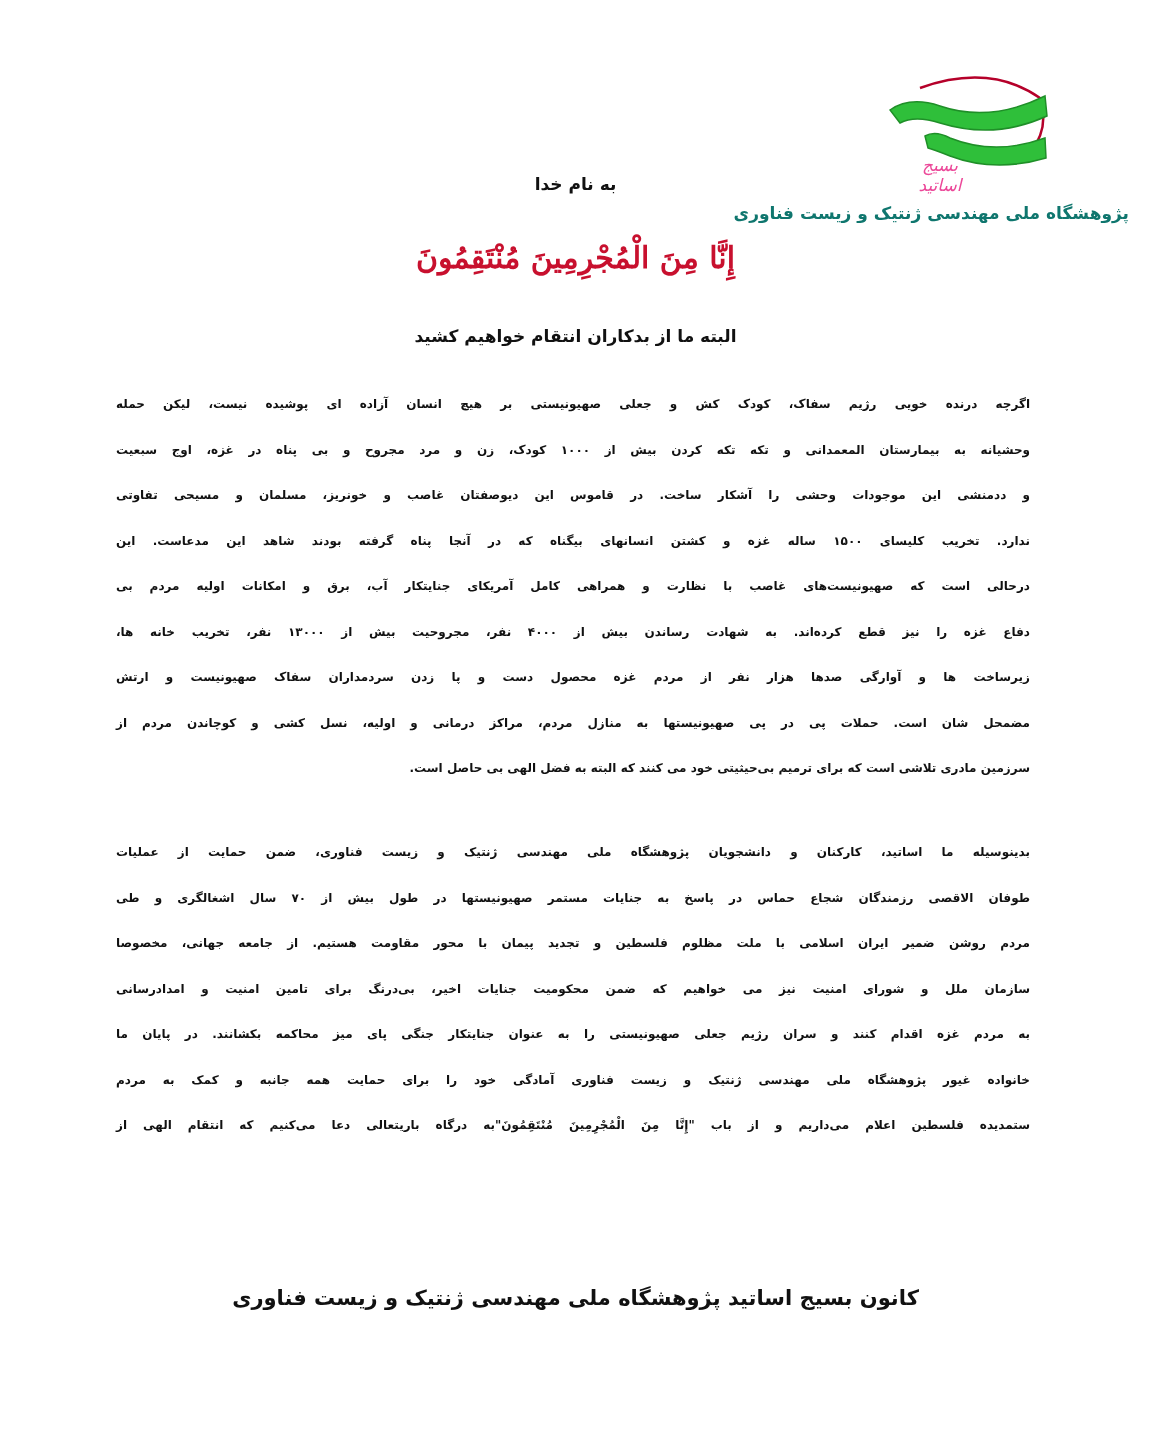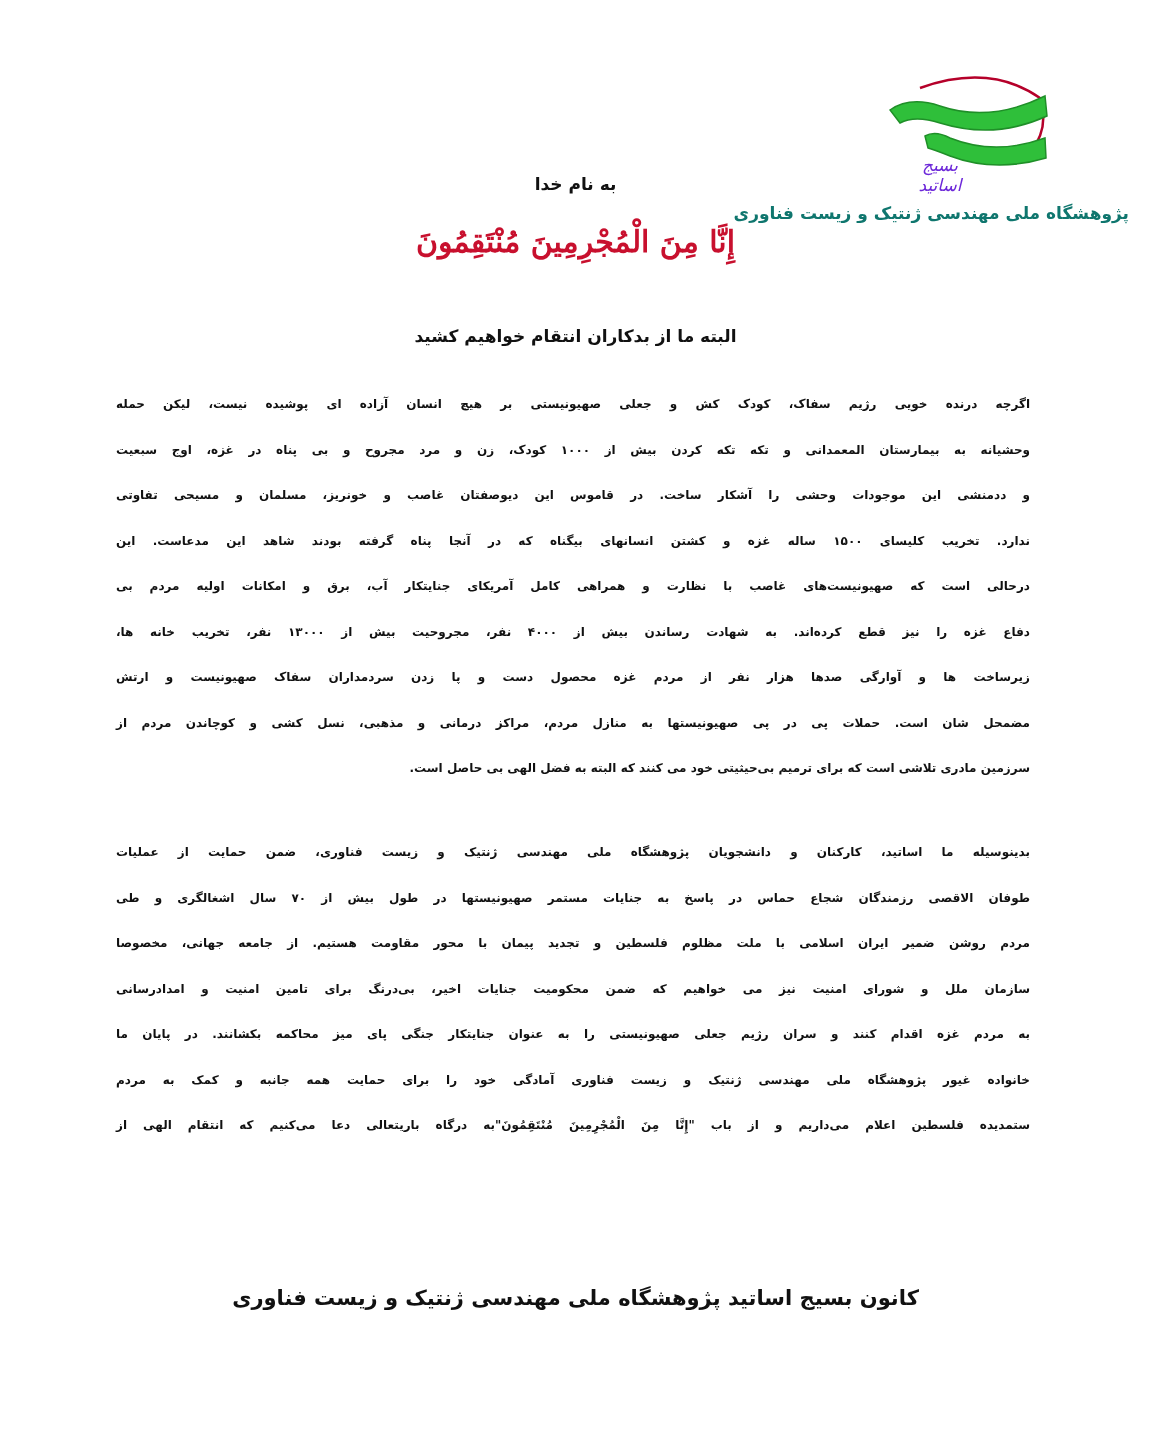--- a/index.html
+++ b/index.html
@@ -3,33 +3,33 @@
 <meta charset="utf-8">
 <style>
   html, body { margin: 0; padding: 0; background: #ffffff; }
   body {
     width: 1151px; height: 1450px; position: relative; overflow: hidden;
     font-family: "DejaVu Sans", sans-serif; color: #111111;
   }
   .logo { position: absolute; left: 880px; top: 68px; width: 180px; height: 130px; }
   .logo-caption {
     position: absolute; left: 905px; top: 155px; width: 70px; text-align: center;
-    font-family: "DejaVu Serif", serif; font-style: italic; font-size: 17px; color: #6d28d9;
+    font-family: "DejaVu Serif", serif; font-style: italic; font-size: 17px; color: #ec4899;
     direction: rtl;
   }
   .institute {
     position: absolute; right: 22px; top: 203px; direction: rtl;
     font-weight: bold; font-size: 17px; color: #0f766e;
   }
   .bismillah {
     position: absolute; left: 0; width: 1151px; top: 174px; text-align: center;
     direction: rtl; font-weight: bold; font-size: 17px;
   }
   .verse {
-    position: absolute; left: 0; width: 1151px; top: 224px; text-align: center;
+    position: absolute; left: 0; width: 1151px; top: 240px; text-align: center;
     direction: rtl; font-family: "DejaVu Serif", serif; font-weight: bold; font-size: 30px;
     color: #c8102e;
   }
   .subtitle {
     position: absolute; left: 0; width: 1151px; top: 326px; text-align: center;
     direction: rtl; font-weight: bold; font-size: 17px;
   }
   .para {
     position: absolute; left: 116px; width: 914px; direction: rtl; text-align: justify;
     text-align-last: right; font-weight: bold; font-size: 12px; line-height: 45.5px;
@@ -61,21 +61,21 @@
 <div class="subtitle">البته ما از بدکاران انتقام خواهیم کشید</div>
 
 <div class="para p1">
   <span class="line">اگرچه درنده خویی رژیم سفاک، کودک کش و جعلی صهیونیستی بر هیچ انسان آزاده ای پوشیده نیست، لیکن حمله</span>
   <span class="line">وحشیانه به بیمارستان المعمدانی و تکه تکه کردن بیش از ۱۰۰۰ کودک، زن و مرد مجروح و بی پناه در غزه، اوج سبعیت</span>
   <span class="line">و ددمنشی این موجودات وحشی را آشکار ساخت. در قاموس این دیوصفتان غاصب و خونریز، مسلمان و مسیحی تفاوتی</span>
   <span class="line">ندارد. تخریب کلیسای ۱۵۰۰ ساله غزه و کشتن انسانهای بیگناه که در آنجا پناه گرفته بودند شاهد این مدعاست. این</span>
   <span class="line">درحالی است که صهیونیست‌های غاصب با نظارت و همراهی کامل آمریکای جنایتکار آب، برق و امکانات اولیه مردم بی</span>
   <span class="line">دفاع غزه را نیز قطع کرده‌اند. به شهادت رساندن بیش از ۴۰۰۰ نفر، مجروحیت بیش از ۱۳۰۰۰ نفر، تخریب خانه ها،</span>
   <span class="line">زیرساخت ها و آوارگی صدها هزار نفر از مردم غزه محصول دست و پا زدن سردمداران سفاک صهیونیست و ارتش</span>
-  <span class="line">مضمحل شان است. حملات پی در پی صهیونیستها به منازل مردم، مراکز درمانی و مذهبی، نسل کشی و کوچاندن مردم از</span>
+  <span class="line">مضمحل شان است. حملات پی در پی صهیونیستها به منازل مردم، مراکز درمانی و اولیه، نسل کشی و کوچاندن مردم از</span>
   <span class="line last">سرزمین مادری تلاشی است که برای ترمیم بی‌حیثیتی خود می کنند که البته به فضل الهی بی حاصل است.</span>
 </div>
 
 <div class="para p2">
   <span class="line">بدینوسیله ما اساتید، کارکنان و دانشجویان پژوهشگاه ملی مهندسی ژنتیک و زیست فناوری، ضمن حمایت از عملیات</span>
   <span class="line">طوفان الاقصی رزمندگان شجاع حماس در پاسخ به جنایات مستمر صهیونیستها در طول بیش از ۷۰ سال اشغالگری و طی</span>
   <span class="line">مردم روشن ضمیر ایران اسلامی با ملت مظلوم فلسطین و تجدید پیمان با محور مقاومت هستیم. از جامعه جهانی، مخصوصا</span>
   <span class="line">سازمان ملل و شورای امنیت نیز می خواهیم که ضمن محکومیت جنایات اخیر، بی‌درنگ برای تامین امنیت و امدادرسانی</span>
   <span class="line">به مردم غزه اقدام کنند و سران رژیم جعلی صهیونیستی را به عنوان جنایتکار جنگی پای میز محاکمه بکشانند. در پایان ما</span>
   <span class="line">خانواده غیور پژوهشگاه ملی مهندسی ژنتیک و زیست فناوری آمادگی خود را برای حمایت همه جانبه و کمک به مردم</span>

